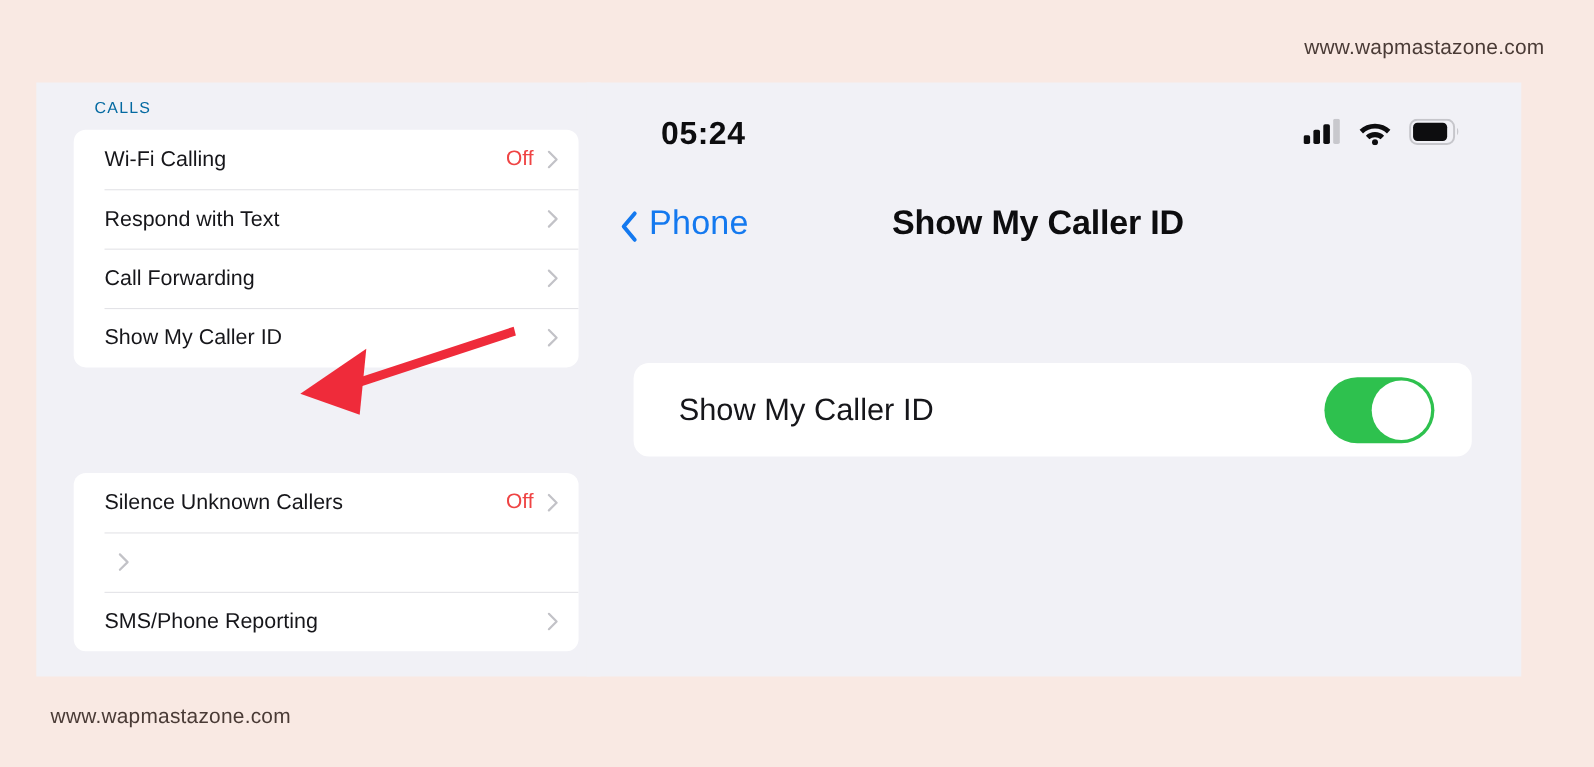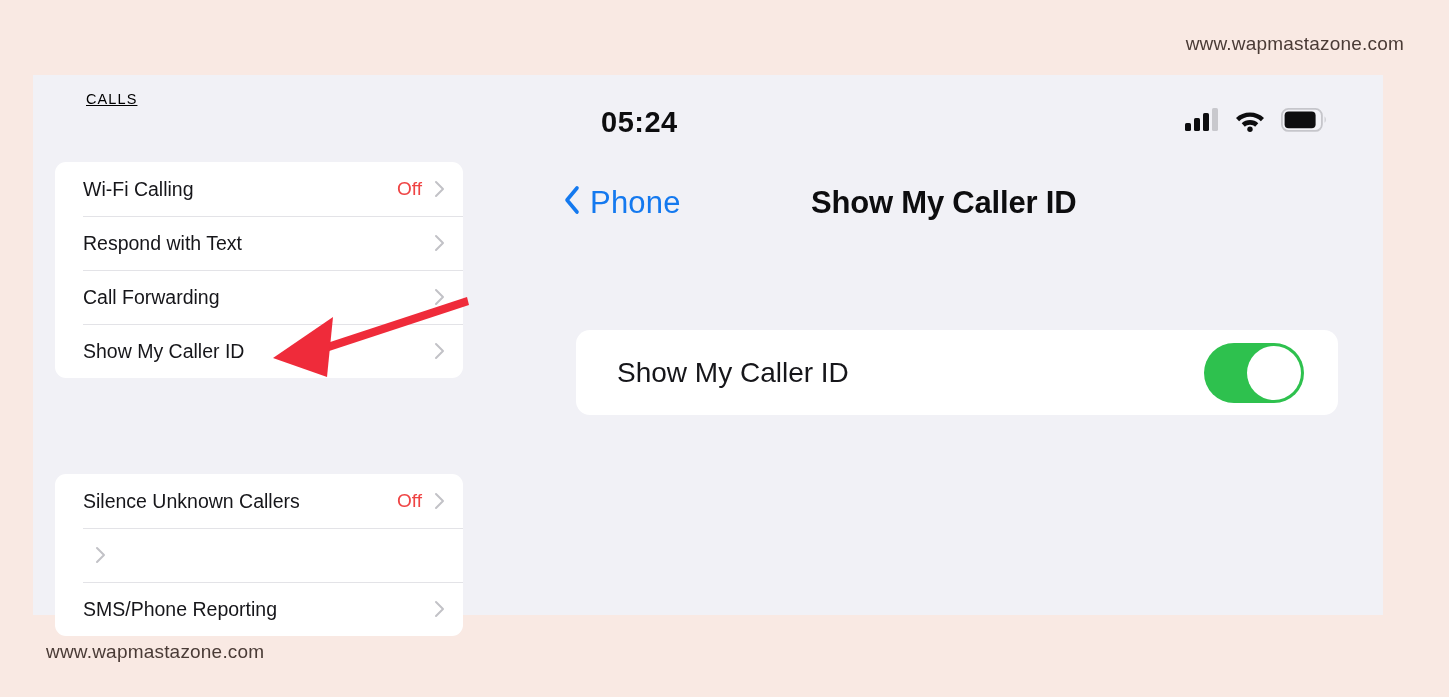--- a/index.html
+++ b/index.html
@@ -36,32 +36,30 @@
   #settings-panel { left: 33px;  width: 513px; }
   #detail-panel   { left: 533px; width: 850px; }
 
   
   .group-header {
     position: absolute;
     left: 53px;
     top: 16px;
     font-size: 14.5px;
     letter-spacing: 1.1px;
-    color: #000000;
-    text-decoration: underline;
+    color: #0369a1;
   }
 
   .card {
     position: absolute;
-    left: 22px;
-    width: 408px;
+    left: 34px;
+    width: 459px;
     background: #ffffff;
     border-radius: 11px;
     overflow: hidden;
-    margin-top: 44px;
   }
   #calls-card   { top: 43px; }
   #blocking-card{ top: 355px; }
 
   .row {
     position: relative;
     height: 54px;
     display: flex;
     align-items: center;
     padding: 0 18px 0 28px;
@@ -133,21 +131,21 @@
     position: absolute;
     left: 0; right: 0;
     top: 110px;
     height: 60px;
   }
   #back-button {
     position: absolute;
     left: 30px;
     top: 0;
     display: flex;
-    align-items: flex-start;
+    align-items: flex-end;
     gap: 10px;
     color: #1479ef;
     cursor: pointer;
   }
   #back-chevron-icon { width: 17px; height: 30px; }
   #back-label {
     font-size: 31px;
     letter-spacing: .2px;
   }
   #detail-title {

